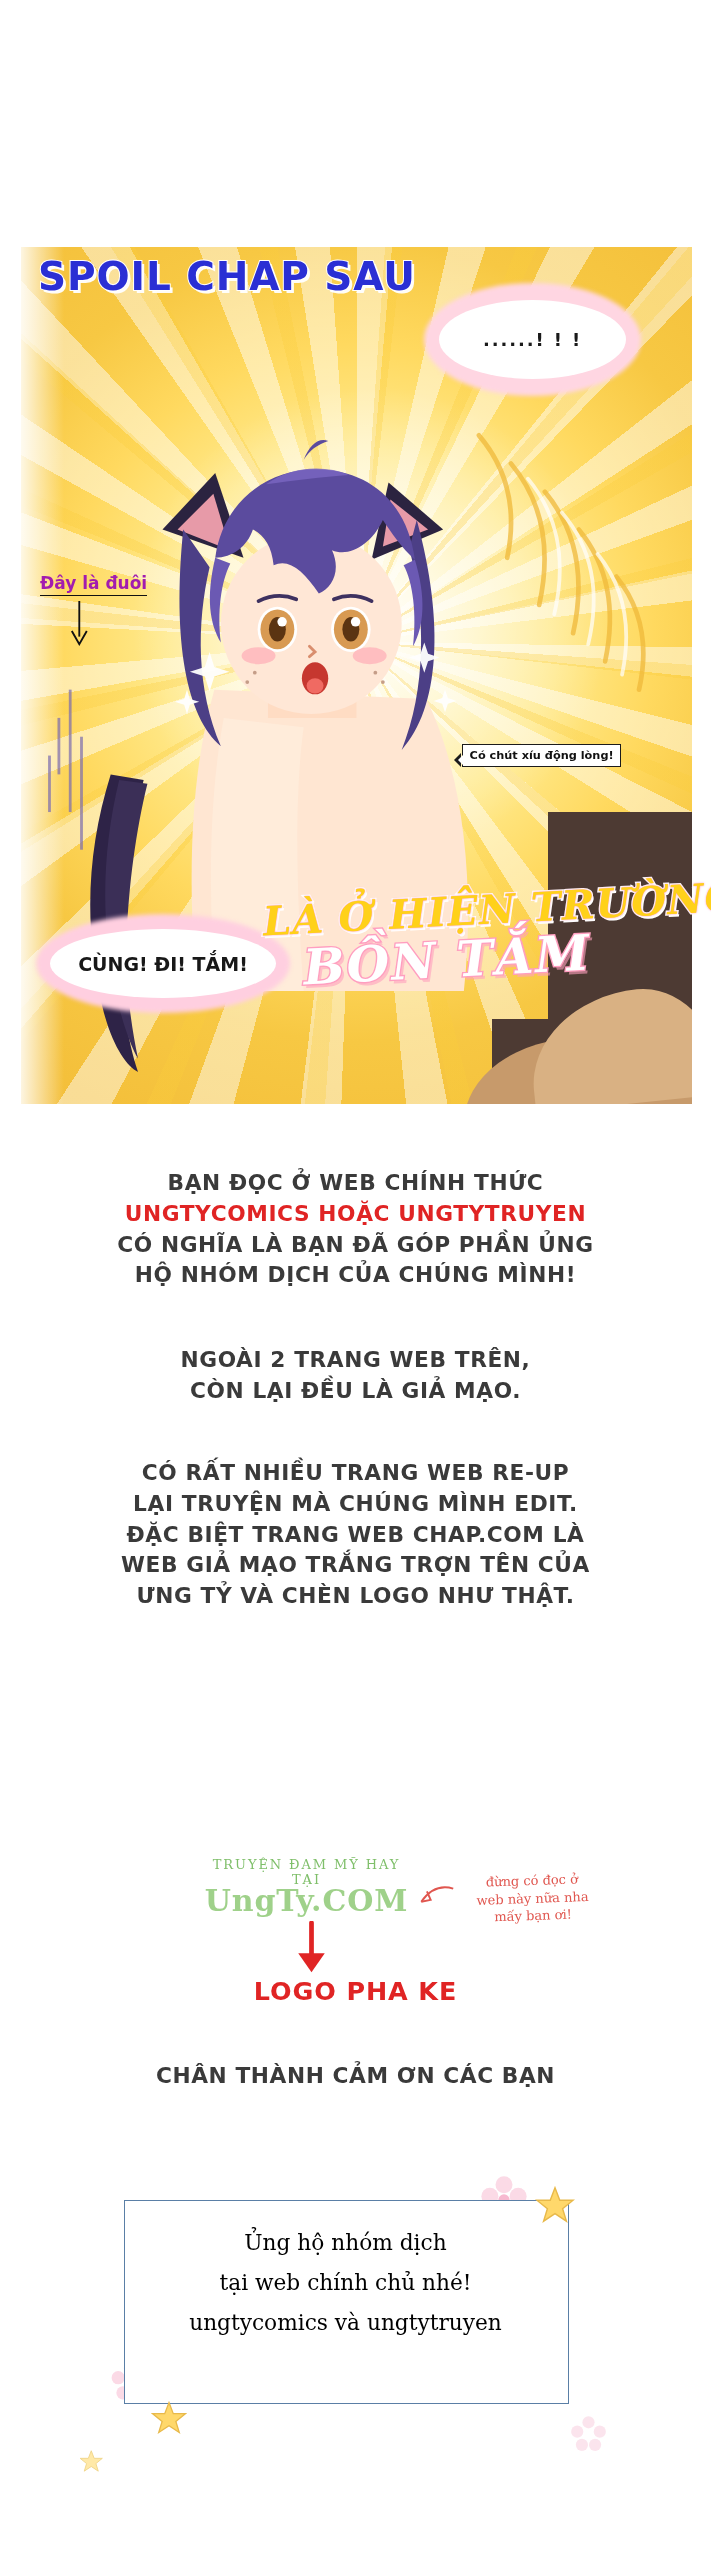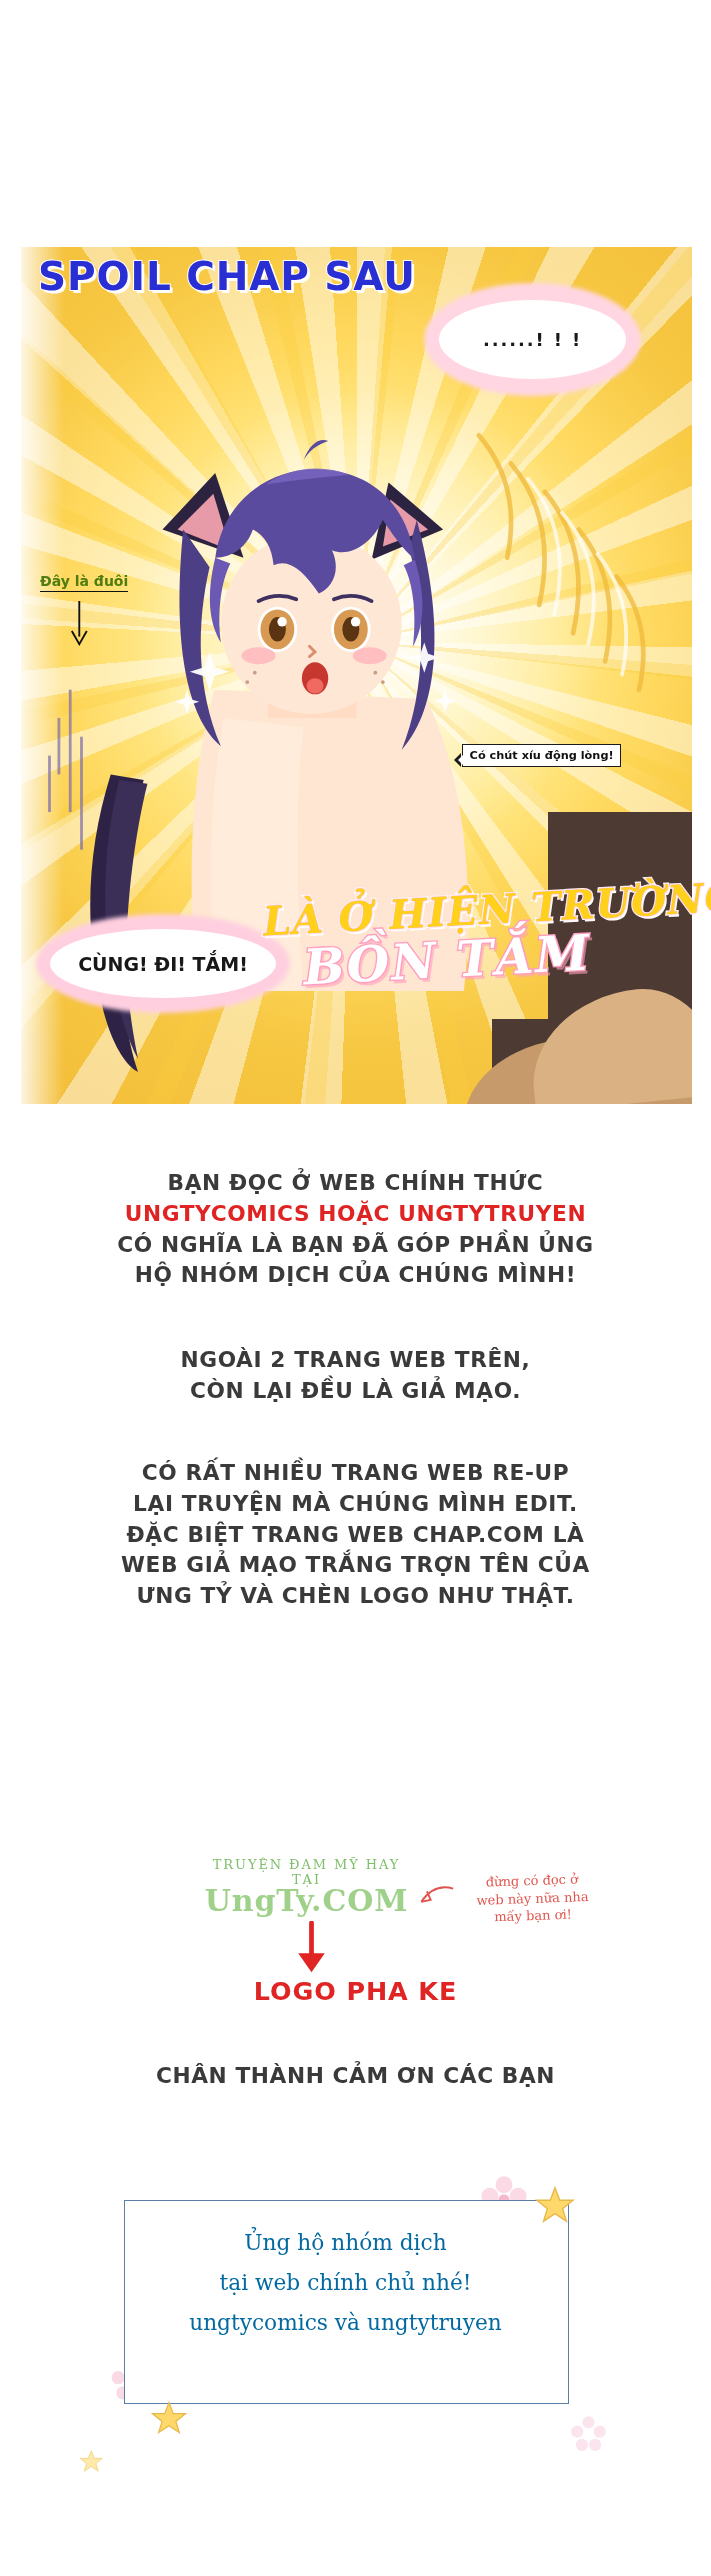--- a/index.html
+++ b/index.html
@@ -161,23 +161,23 @@
     color: #1a1a1a;
     font-weight: bold;
   }
 
   
   .callout-tail {
     position: absolute;
     left: 40px;
     top: 573px;
     z-index: 35;
-    font-size: 14px;
-    font-weight: bold;
-    color: #4d7c0f;
+    font-size: 17px;
+    font-weight: bold;
+    color: #a21caf;
     background: rgba(255,255,255,0.0);
   }
   .callout-tail .underline {
     display: block;
     border-bottom: 1.9px solid #111;
     padding-bottom: 1.9px;
   }
   .arrow-down {
     position: absolute;
     left: 68px;
@@ -370,21 +370,21 @@
   }
   .frame-text {
     position: absolute;
     left: 124px;
     top: 2223px;
     width: 443px;
     text-align: center;
     font-family: "DejaVu Serif", serif;
     font-size: 21.7px;
     line-height: 1.85;
-    color: #0369a1;
+    color: #000000;
     z-index: 6;
   }
   .star {
     position: absolute;
     color: #ffd86b;
     z-index: 7;
   }
   .blossom {
     position: absolute;
     z-index: 4;

